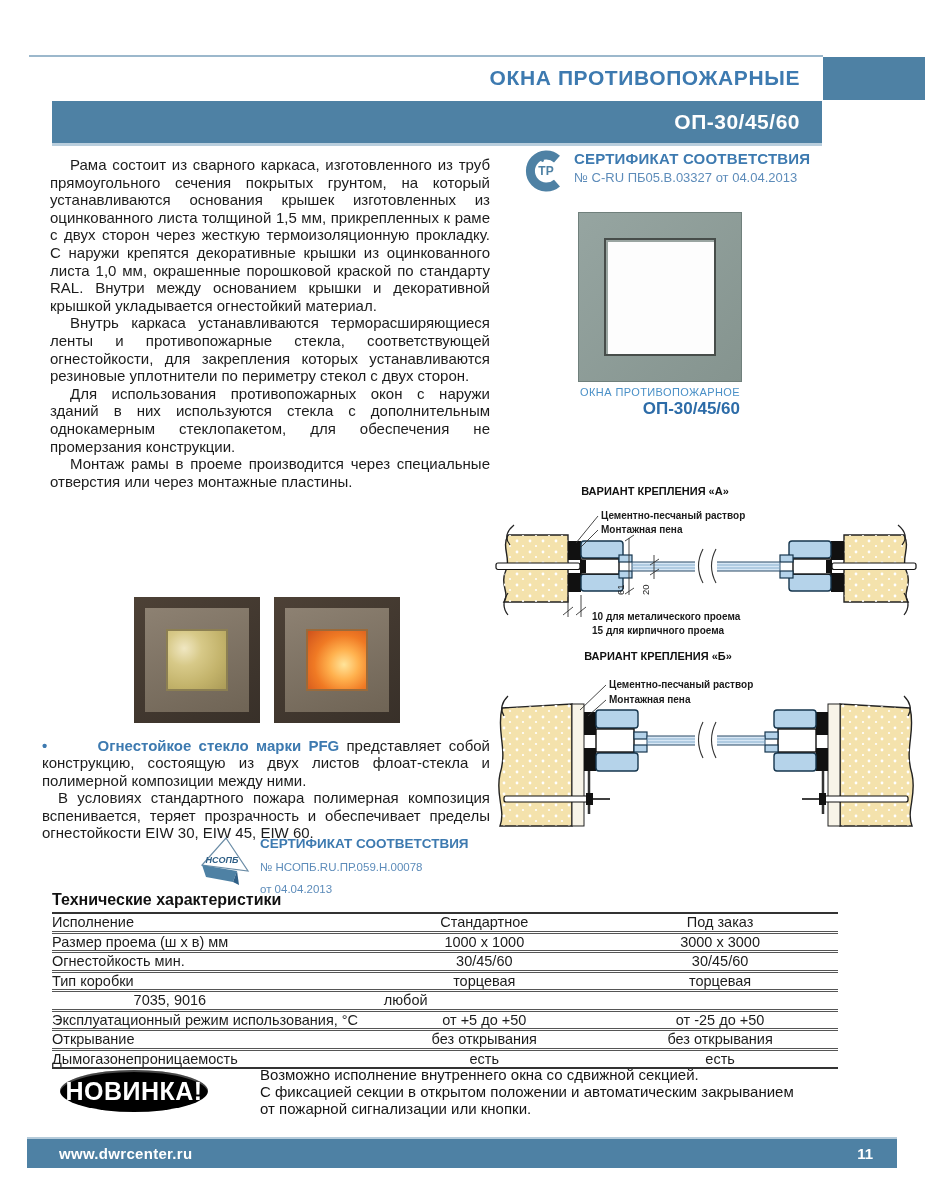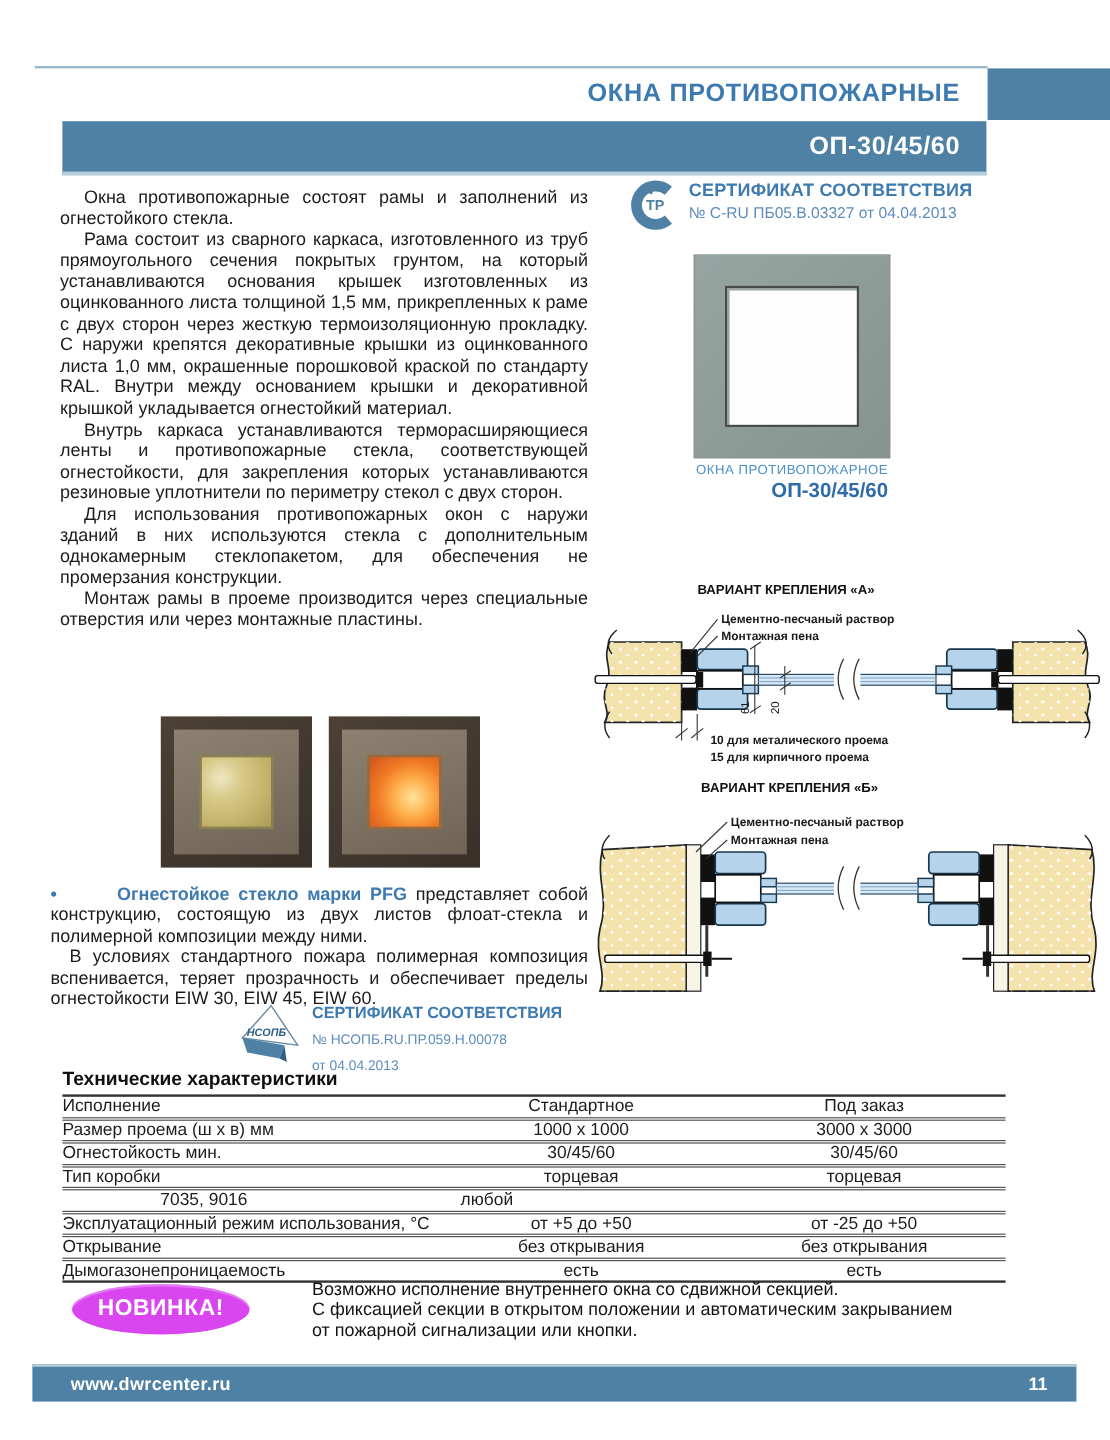--- a/index.html
+++ b/index.html
@@ -61,23 +61,23 @@
   .specs-heading{font-size:16px;font-weight:bold;color:#111;margin:0 0 3px 0;}
   .spec-table{border-top:2.5px solid #333;}
   .spec-row{display:flex;align-items:center;height:14.5px;border-bottom:3px double #555;
         font-size:14.5px;padding:1px 0;}
   .spec-row:last-child{border-bottom:2px solid #333;}
   .c-label{flex:0 0 40%;text-align:left;}
   .c-std{flex:0 0 30%;text-align:center;}
   .c-cust{flex:0 0 30%;text-align:center;}
   
   .novinka-badge{position:absolute;left:60px;top:1070px;width:148px;height:42px;border-radius:50%;
-        background:#d946ef;box-shadow:inset 0 2px 0 rgba(255,255,255,.28);
+        background:#000000;box-shadow:inset 0 2px 0 rgba(255,255,255,.28);
         display:flex;align-items:center;justify-content:center;
-        color:#fff;font-weight:bold;font-size:19px;letter-spacing:.5px;}
+        color:#fff;font-weight:bold;font-size:25px;letter-spacing:.5px;}
   .novinka-text{position:absolute;left:260px;top:1066px;width:620px;font-size:15px;line-height:17px;color:#141414;}
   .novinka-text div{margin:0;}
   
   .footer{position:absolute;left:27px;top:1137px;width:870px;height:31px;background:#4e81a4;
         border-top:2px solid #b5cbda;box-sizing:border-box;
         display:flex;align-items:center;justify-content:space-between;padding:0 24px 1px 32px;}
   .footer-url{color:#fff;font-weight:bold;font-size:15px;letter-spacing:.3px;text-decoration:none;}
   .footer-page{color:#ffffff;font-weight:bold;font-size:15px;}
 </style>
 </head>
@@ -86,21 +86,20 @@
 <div class="page">
 
   <div class="topline"></div>
   <div class="topsquare"></div>
   <div class="header-title">ОКНА ПРОТИВОПОЖАРНЫЕ</div>
   <div class="band">
     <span class="band-text">ОП-30/45/60</span>
   </div>
 
   <div class="body-copy">
-    <p>Окна противопожарные состоят рамы и заполнений из огнестойкого стекла.</p>
     <p>Рама состоит из сварного каркаса, изготовленного из труб прямоугольного сечения покрытых грунтом, на который устанавливаются основания крышек изготовленных из оцинкованного листа толщиной 1,5 мм, прикрепленных к раме с двух сторон через жесткую термоизоляционную прокладку. С наружи крепятся декоративные крышки из оцинкованного листа 1,0 мм, окрашенные порошковой краской по стандарту RAL. Внутри между основанием крышки и декоративной крышкой укладывается огнестойкий материал.</p>
     <p>Внутрь каркаса устанавливаются терморасширяющиеся ленты и противопожарные стекла, соответствующей огнестойкости, для закрепления которых устанавливаются резиновые уплотнители по периметру стекол с двух сторон.</p>
     <p>Для использования противопожарных окон с наружи зданий в них используются стекла с дополнительным однокамерным стеклопакетом, для обеспечения не промерзания конструкции.</p>
     <p>Монтаж рамы в проеме производится через специальные отверстия или через монтажные пластины.</p>
   </div>
 
   <div class="photo" style="left:134px;top:597px;">
     <div class="photo-frame">
       <div class="photo-glass glass-yellow"></div>
     </div>

